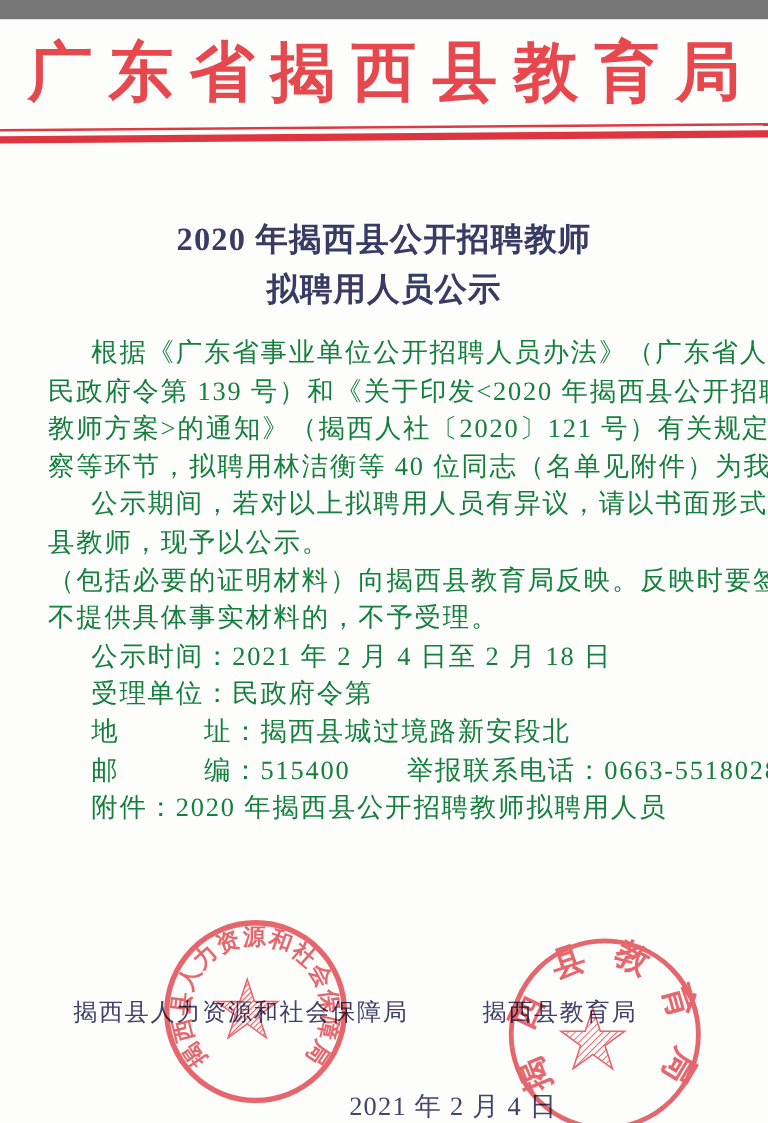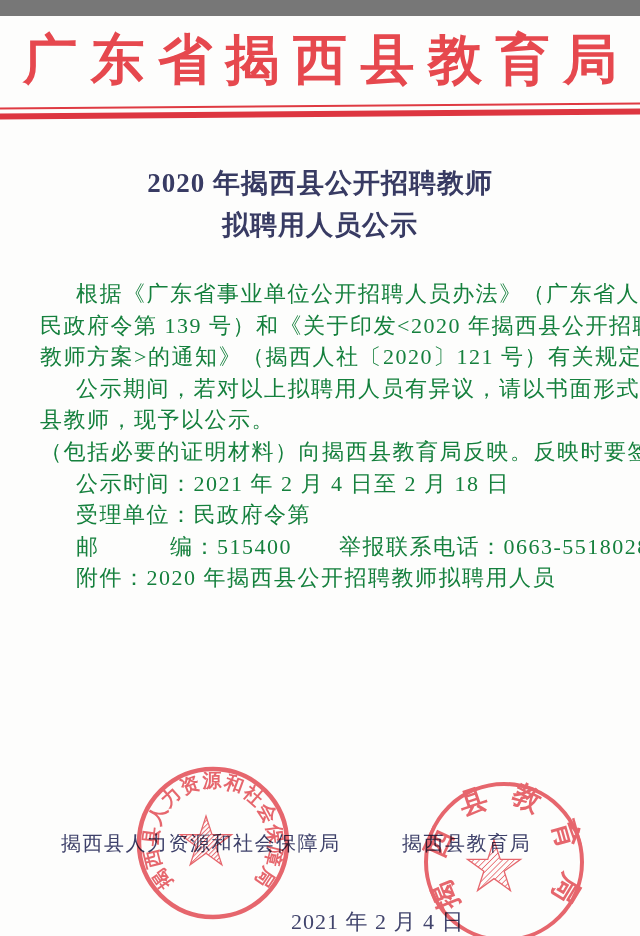--- a/index.html
+++ b/index.html
@@ -24,21 +24,21 @@
   }
   .rules {
     position: absolute;
     top: 89px; left: -4px; width: 648px;
     transform: rotate(-0.45deg);
   }
   .rule-thin  { height: 2px; background: #df3a42; margin-bottom: 4px; }
   .rule-thick { height: 6px; background: #dd3640; }
   .doc-title {
     position: absolute;
-    top: 146px; left: 0; width: 640px;
+    top: 162px; left: 0; width: 640px;
     text-align: center;
     font-size: 27px;
     font-weight: bold;
     line-height: 42px;
     letter-spacing: 1px;
     color: #383b63;
   }
   .doc-body {
     position: absolute;
     top: 262px; left: 40px; width: 566px;
@@ -91,25 +91,28 @@
 
   <div class="doc-title">
     <div>2020 年揭西县公开招聘教师</div>
     <div>拟聘用人员公示</div>
   </div>
 
   <div class="doc-body">
     <div class="line indent">根据《广东省事业单位公开招聘人员办法》（广东省人</div>
     <div class="line">民政府令第 139 号）和《关于印发&lt;2020 年揭西县公开招聘</div>
     <div class="line">教师方案&gt;的通知》（揭西人社〔2020〕121 号）有关规定，</div>
+    <div class="line">察等环节，拟聘用林洁衡等 40 位同志（名单见附件）为我</div>
     <div class="line indent">公示期间，若对以上拟聘用人员有异议，请以书面形式</div>
     <div class="line">县教师，现予以公示。</div>
     <div class="line">（包括必要的证明材料）向揭西县教育局反映。反映时要签</div>
+    <div class="line">不提供具体事实材料的，不予受理。</div>
     <div class="line indent">公示时间：2021 年 2 月 4 日至 2 月 18 日</div>
     <div class="line indent">受理单位：民政府令第</div>
+    <div class="line indent">地　　　址：揭西县城过境路新安段北</div>
     <div class="line indent">邮　　　编：515400　　举报联系电话：0663-5518028</div>
     <div class="line indent">附件：2020 年揭西县公开招聘教师拟聘用人员</div>
   </div>
 
   <div class="sig sig-left">揭西县人力资源和社会保障局</div>
   <div class="sig sig-right">揭西县教育局</div>
   <div class="doc-date">2021 年 2 月 4 日</div>
 
   <svg class="seal seal-left" width="160" height="160" viewBox="0 0 160 160">
     <defs>

